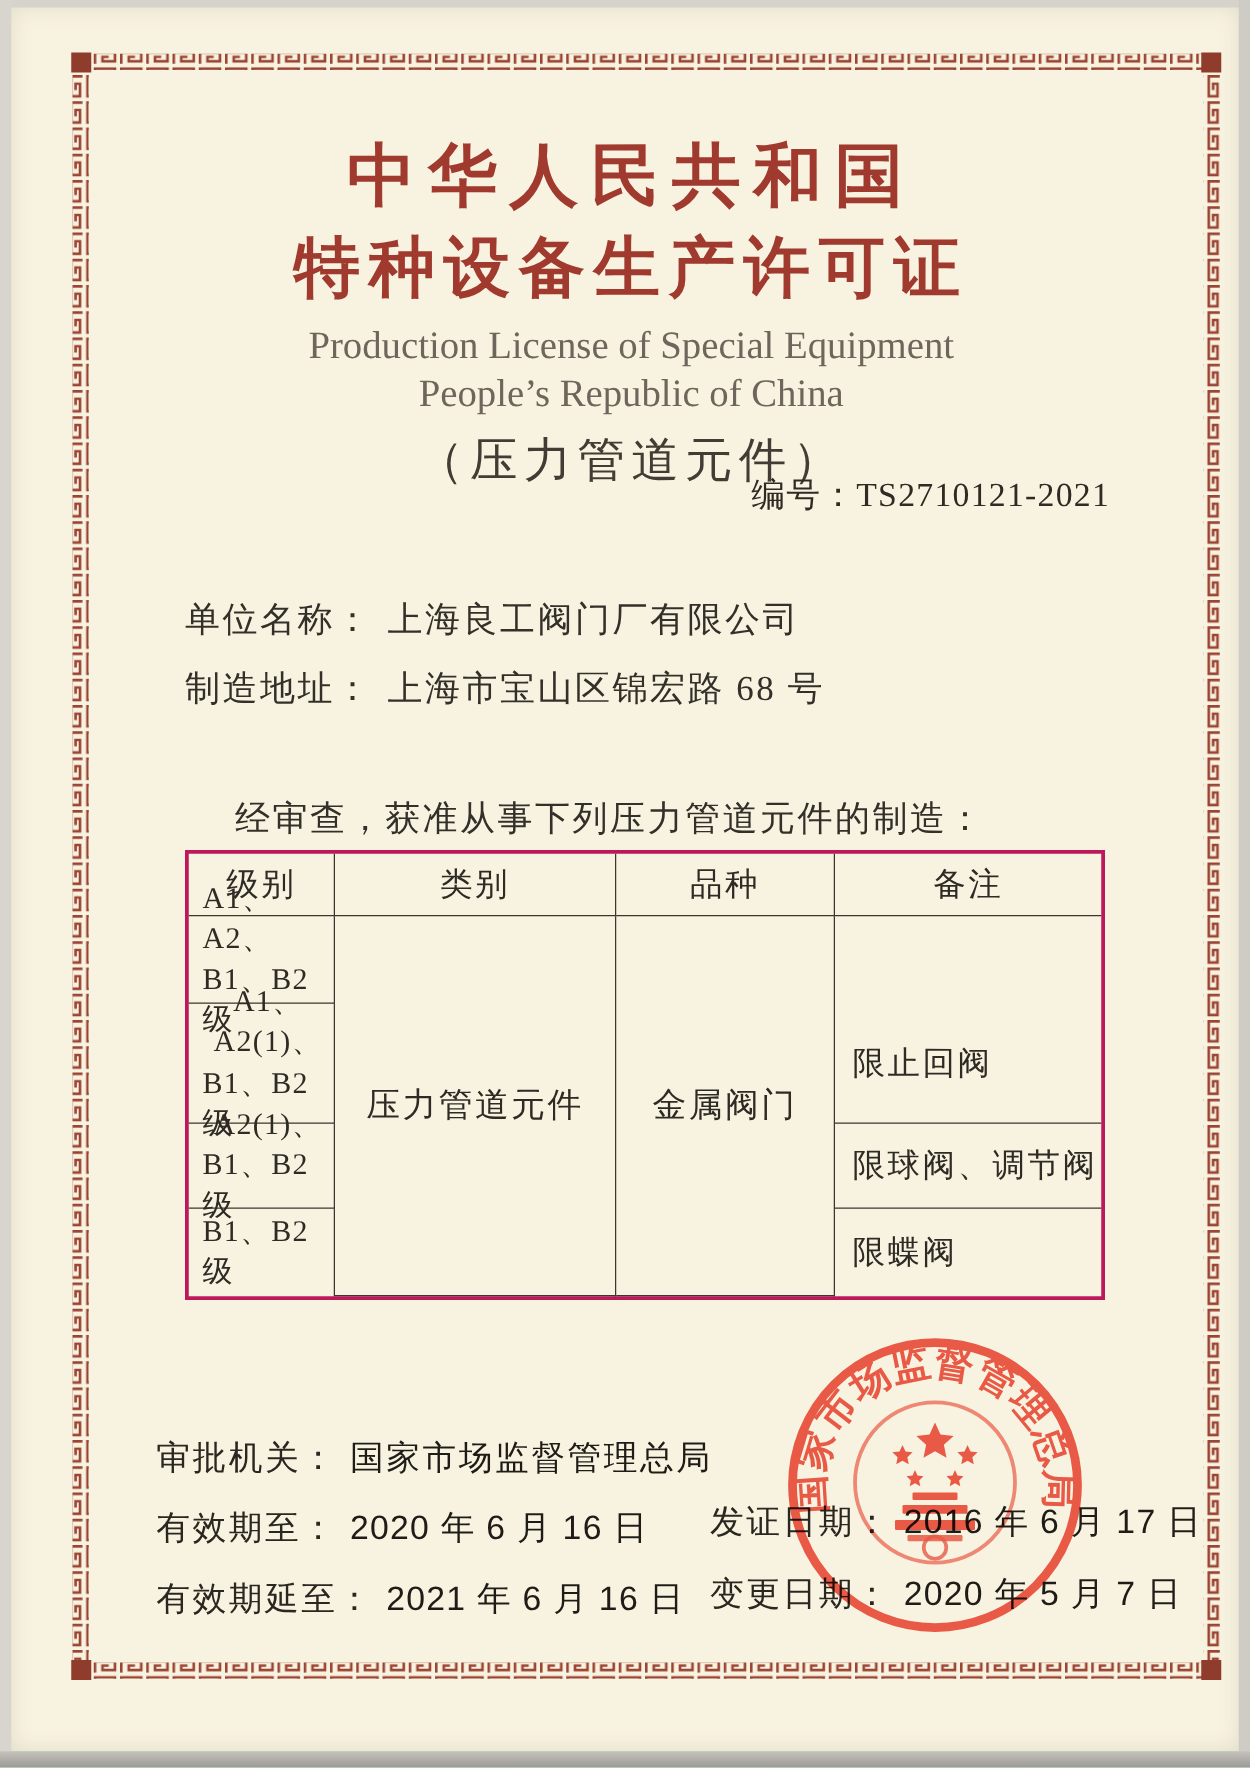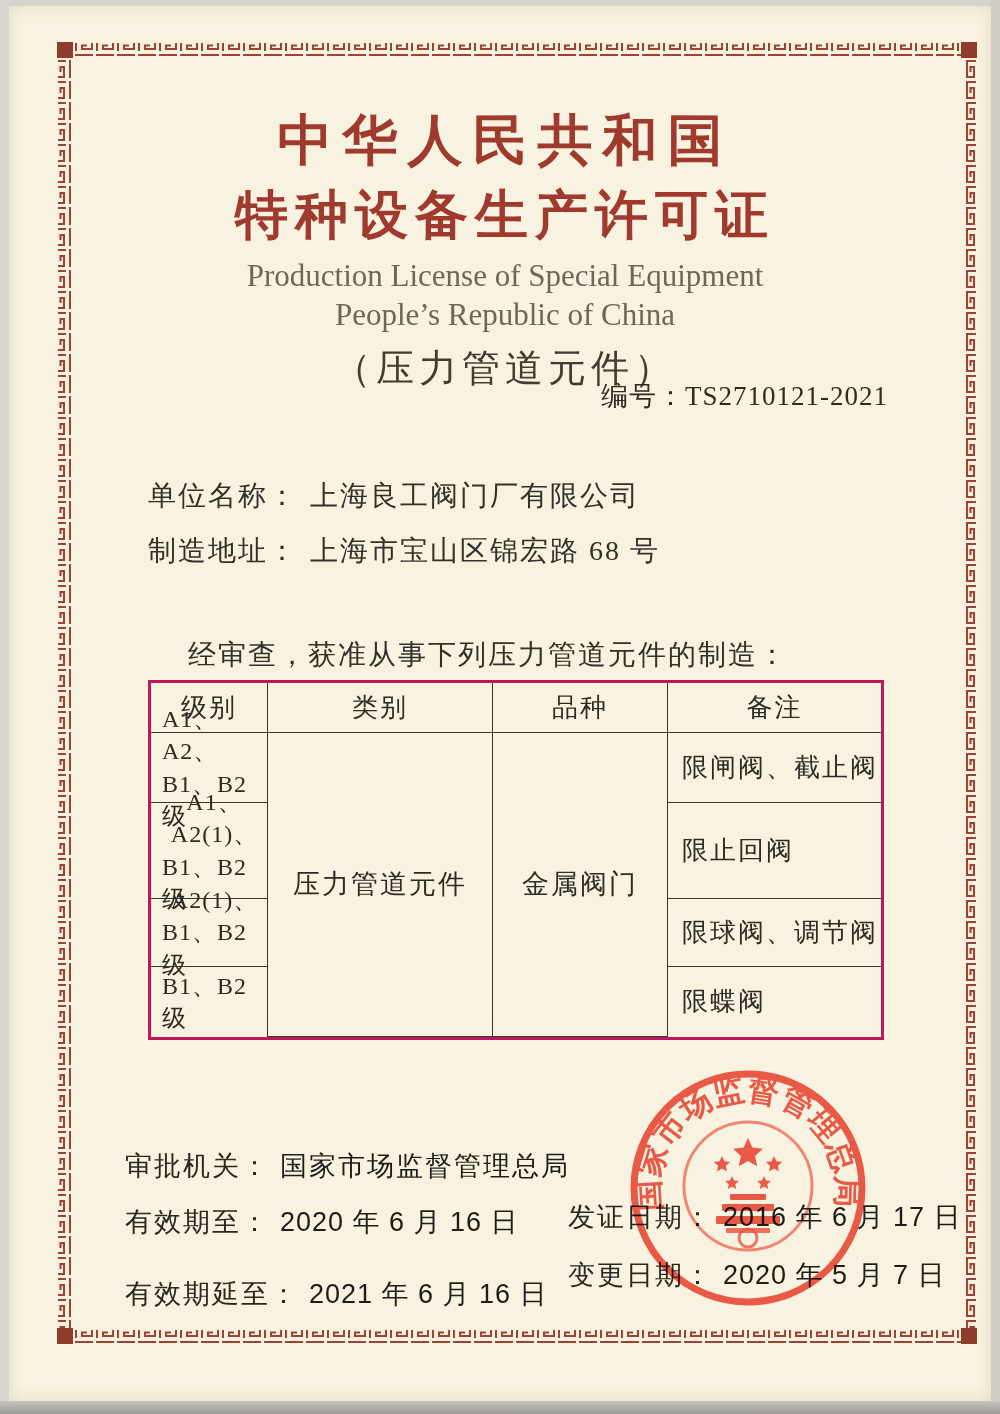--- a/index.html
+++ b/index.html
@@ -41,21 +41,21 @@
   .cell.no-r{border-right:none;}
   .cell.no-b{border-bottom:none;}
   .cell.remark{align-items:flex-start;padding-left:14px;font-size:26px;}
   .cell.level{font-size:24px;letter-spacing:1px;padding-left:11px;}
   .cell.merged-cat{grid-column:2;grid-row:2/6;font-size:27px;}
   .cell.merged-var{grid-column:3;grid-row:2/6;font-size:27px;}
 
   .footer-row{position:absolute;font-size:27px;color:#2a2620;display:flex;letter-spacing:2px;z-index:2;}
   .f-authority{left:125px;top:1148px;}
   .f-valid{left:125px;top:1204px;}
-  .f-extend{left:125px;top:1261px;margin-top:15px;}
+  .f-extend{left:125px;top:1261px;}
   .f-issue{left:568px;top:1199px;}
   .f-change{left:568px;top:1257px;}
   .footer-row .val{margin-left:10px;font-family:"Liberation Sans","DejaVu Sans",sans-serif;
                    font-size:27px;color:#1f1c18;letter-spacing:1px;}
   .f-authority .val{font-family:"Liberation Serif","DejaVu Serif",serif;letter-spacing:2px;}
 
   .seal{position:absolute;left:626px;top:1066px;width:244px;height:244px;z-index:3;
         mix-blend-mode:multiply;opacity:.9;}
 </style>
 </head>
@@ -115,21 +115,20 @@
     <div class="cell hdr">类别</div>
     <div class="cell hdr">品种</div>
     <div class="cell hdr no-r">备注</div>
 
     <div class="cell level" style="grid-column:1;grid-row:2;">
       <div>A1、A2、</div>
       <div>B1、B2 级</div>
     </div>
     <div class="cell merged-cat">压力管道元件</div>
     <div class="cell merged-var">金属阀门</div>
-    <div class="cell remark no-r" style="grid-column:4;grid-row:2;">限闸阀、截止阀</div>
 
     <div class="cell level" style="grid-column:1;grid-row:3;">
       <div>A1、</div>
       <div>A2(1)、</div>
       <div>B1、B2 级</div>
     </div>
     <div class="cell remark no-r" style="grid-column:4;grid-row:3;">限止回阀</div>
 
     <div class="cell level" style="grid-column:1;grid-row:4;">
       <div>A2(1)、</div>

